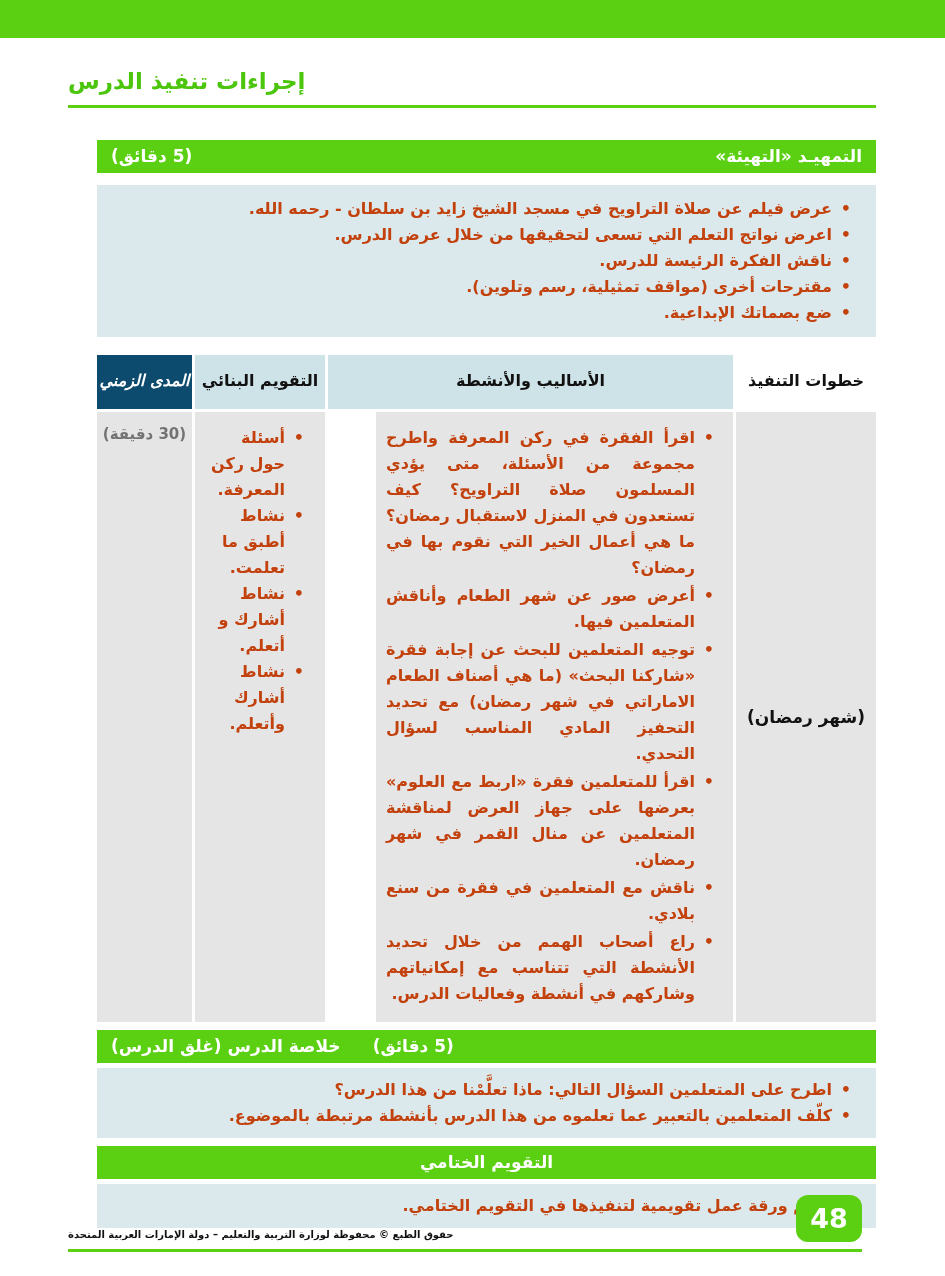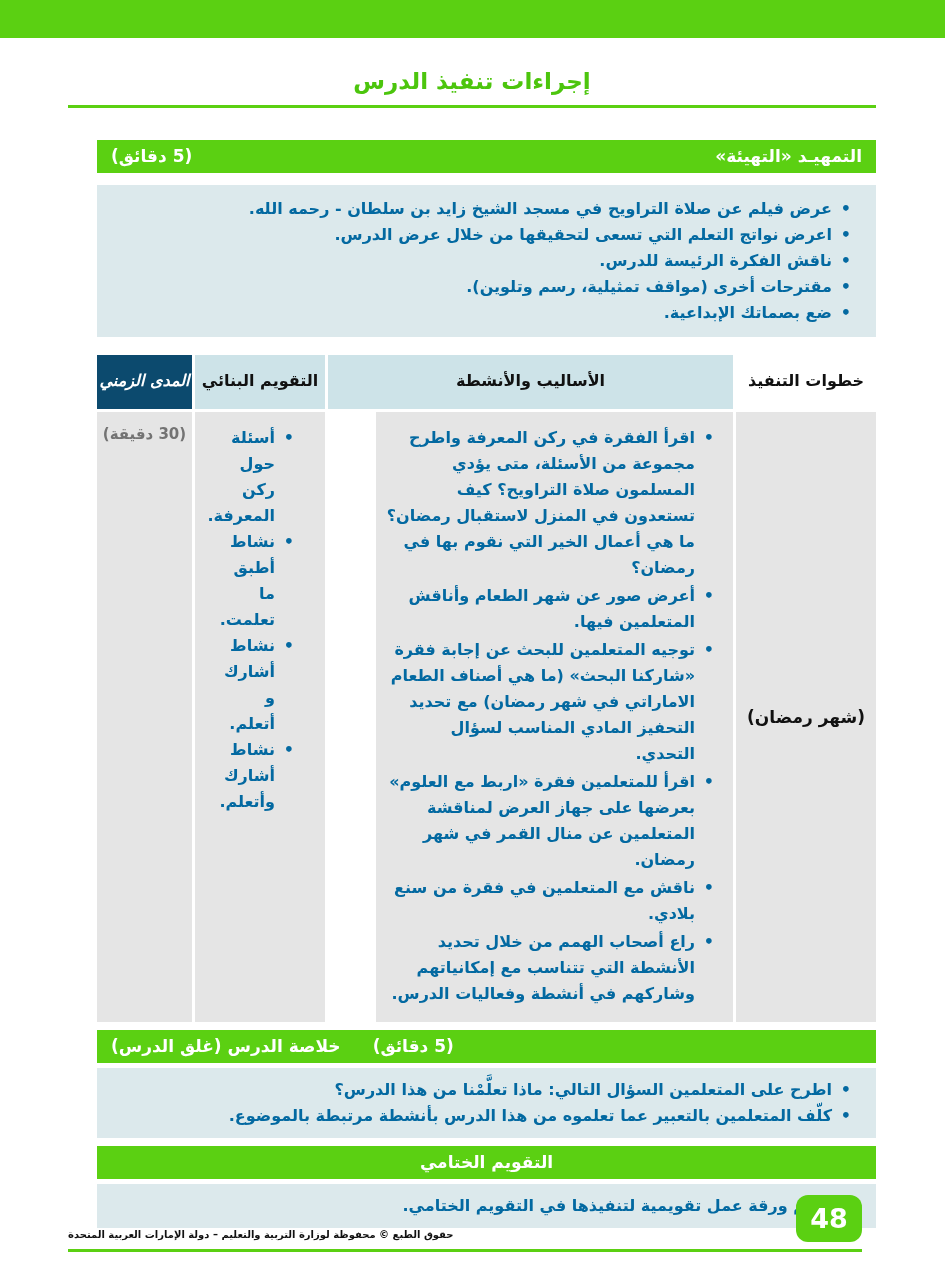--- a/index.html
+++ b/index.html
@@ -7,43 +7,42 @@
   body { font-family:"DejaVu Sans", sans-serif; }
 
   .page {
     position:relative; width:945px; height:1276px;
     background:#ffffff; overflow:hidden; direction:rtl;
   }
 
   .top-strip { height:38px; background:#5bd012; }
 
   .head { margin:28px 69px 0 68px; }
-  .page-title { color:#4cc50d; font-size:23px; font-weight:bold; text-align:center; line-height:30px; }
+  .page-title { color:#4cc50d; font-size:23px; font-weight:bold; text-align:left; line-height:30px; }
   .title-rule { height:2.5px; background:#5bd012; margin-top:9px; }
 
   .content { margin:0 69px 0 97px; }
 
   .bar {
     background:#5bd012; color:#ffffff; font-weight:bold; font-size:17px;
     height:33px; display:flex; align-items:center; padding:0 14px;
   }
   .bar-between { justify-content:space-between; }
   .bar-left { justify-content:flex-end; gap:32px; }   
   .bar-center { justify-content:center; }
   .mt-intro { margin-top:32px; }
   .mt-after-table { margin-top:8px; }
 
   .panel { background:#dce9ec; padding:11px 16px; margin-top:12px; }
   .panel-tight { margin-top:5px; padding:9px 16px; }
 
   ul.bullets { list-style:none; }
   ul.bullets li {
     position:relative; padding-right:28px;
-    font-size:16px; font-weight:bold; color:#0369a1; line-height:26px;
-    text-align:right;
+    font-size:16px; font-weight:bold; color:#c2410c; line-height:26px;
   }
   ul.bullets li::before {
     content:"•"; position:absolute; right:9px; top:0;
   }
 
   
   .table {
     margin-top:18px;
     display:grid;
     grid-template-columns:140px 405px 130px 95px; 
@@ -65,21 +64,21 @@
 
   .td { background:#e5e5e5; }
   .td-steps { display:flex; align-items:center; justify-content:center;
               font-weight:bold; font-size:17px; color:#111; }
   .td-methods { padding:13px 10px; min-height:455px;margin-left:48px; }
   .td-methods li {
     font-size:15px; line-height:22px; padding-right:22px;
     text-align:justify; text-align-last:right; margin-bottom:2px;
   }
   .td-methods li::before { right:3px; }
-  .td-formative { padding:13px 22px; }
+  .td-formative { padding:13px 12px; }
   .td-formative li { font-size:15px; line-height:25px; padding-right:20px; }
   .td-formative li::before { right:4px; }
   .td-time { text-align:center; padding-top:13px; font-weight:bold; font-size:15px; color:#737373; }
 
   
   .footer { position:absolute; left:68px; right:83px; bottom:24px; }
   .footer-row { display:flex; justify-content:space-between; align-items:flex-end; margin-bottom:7px; }
   .page-badge {
     width:66px; height:47px; background:#5bd012; border-radius:12px;
     display:flex; align-items:center; justify-content:center;

